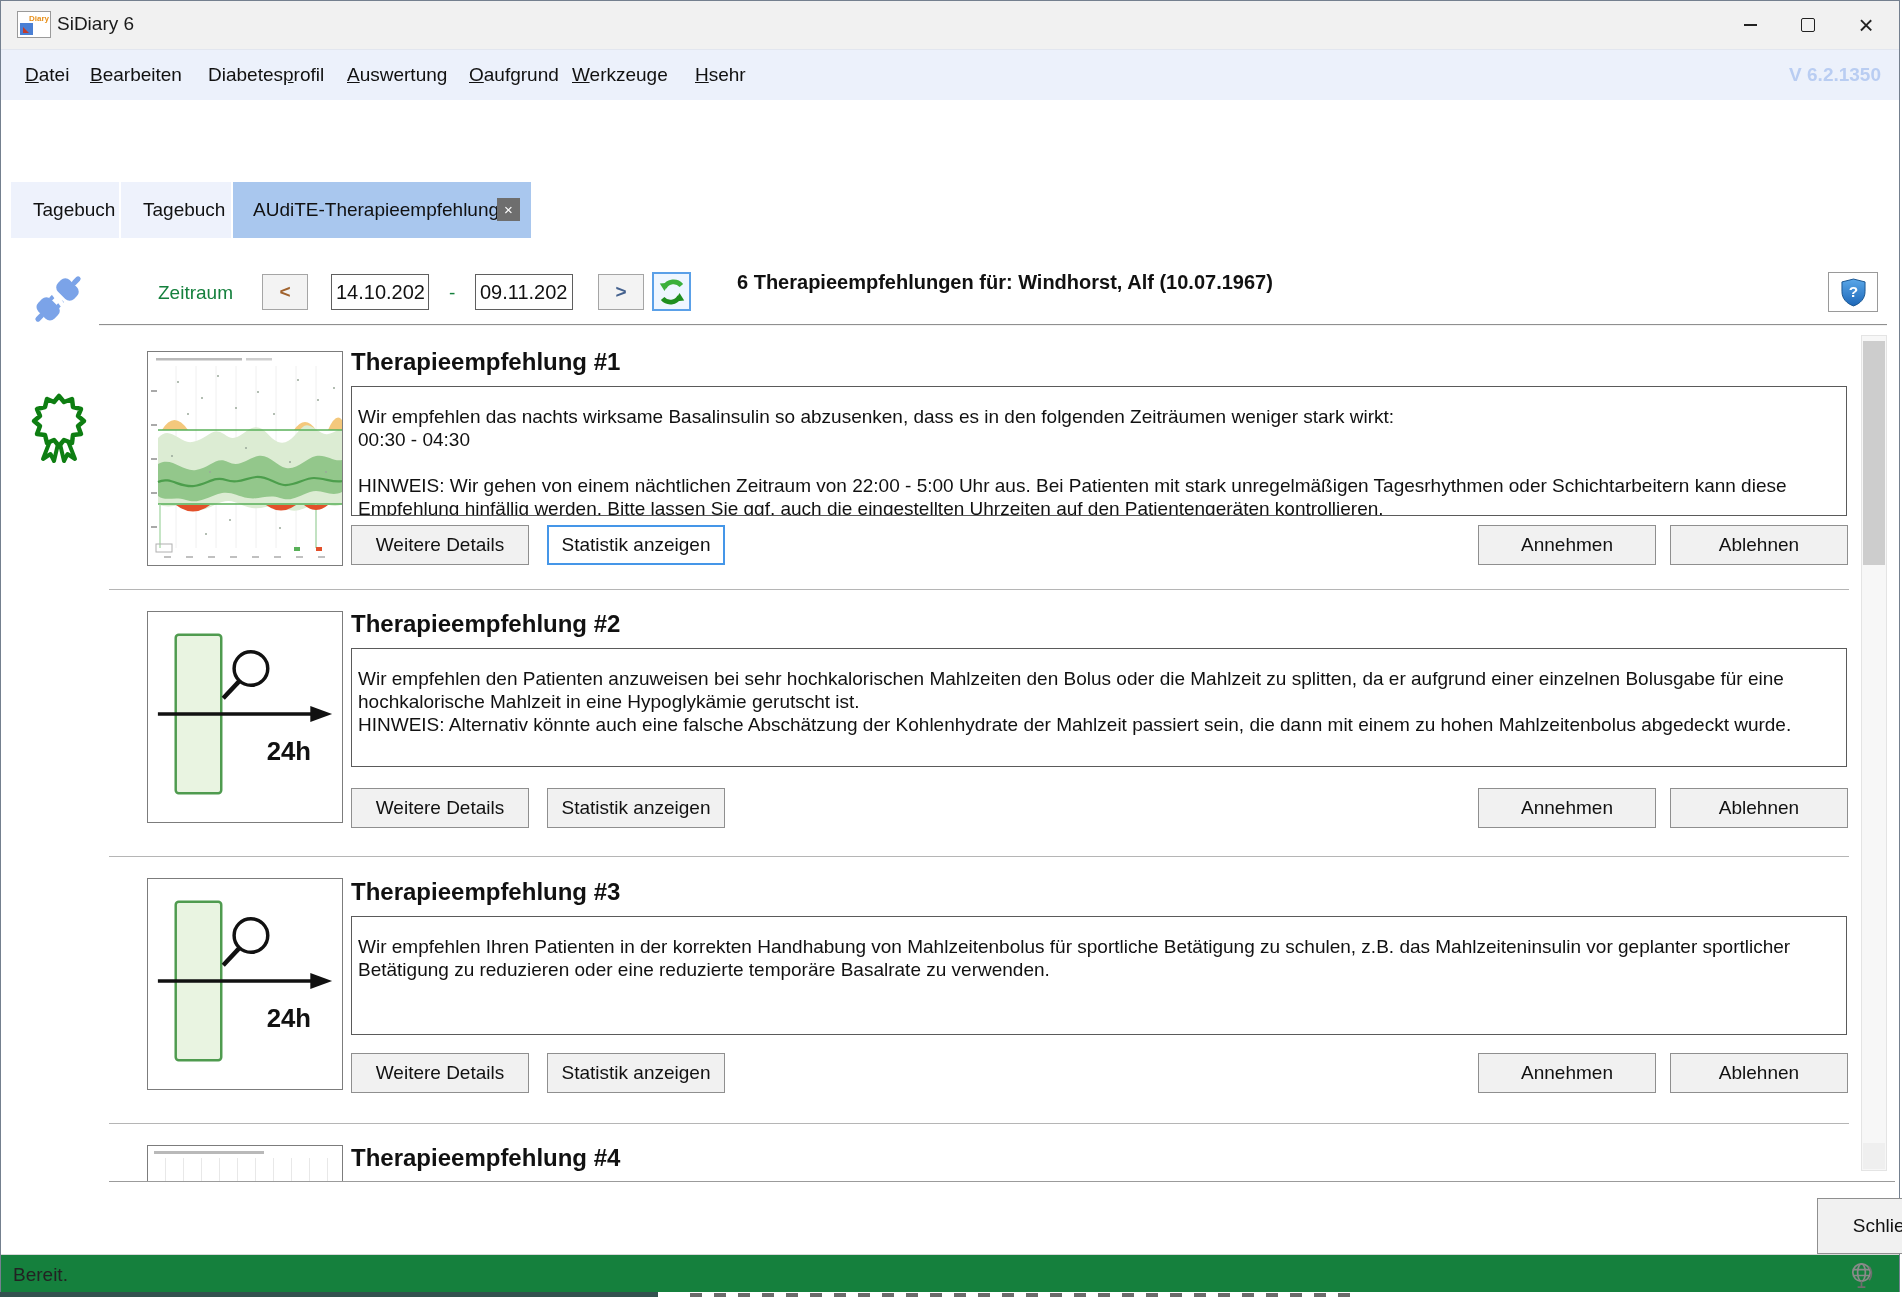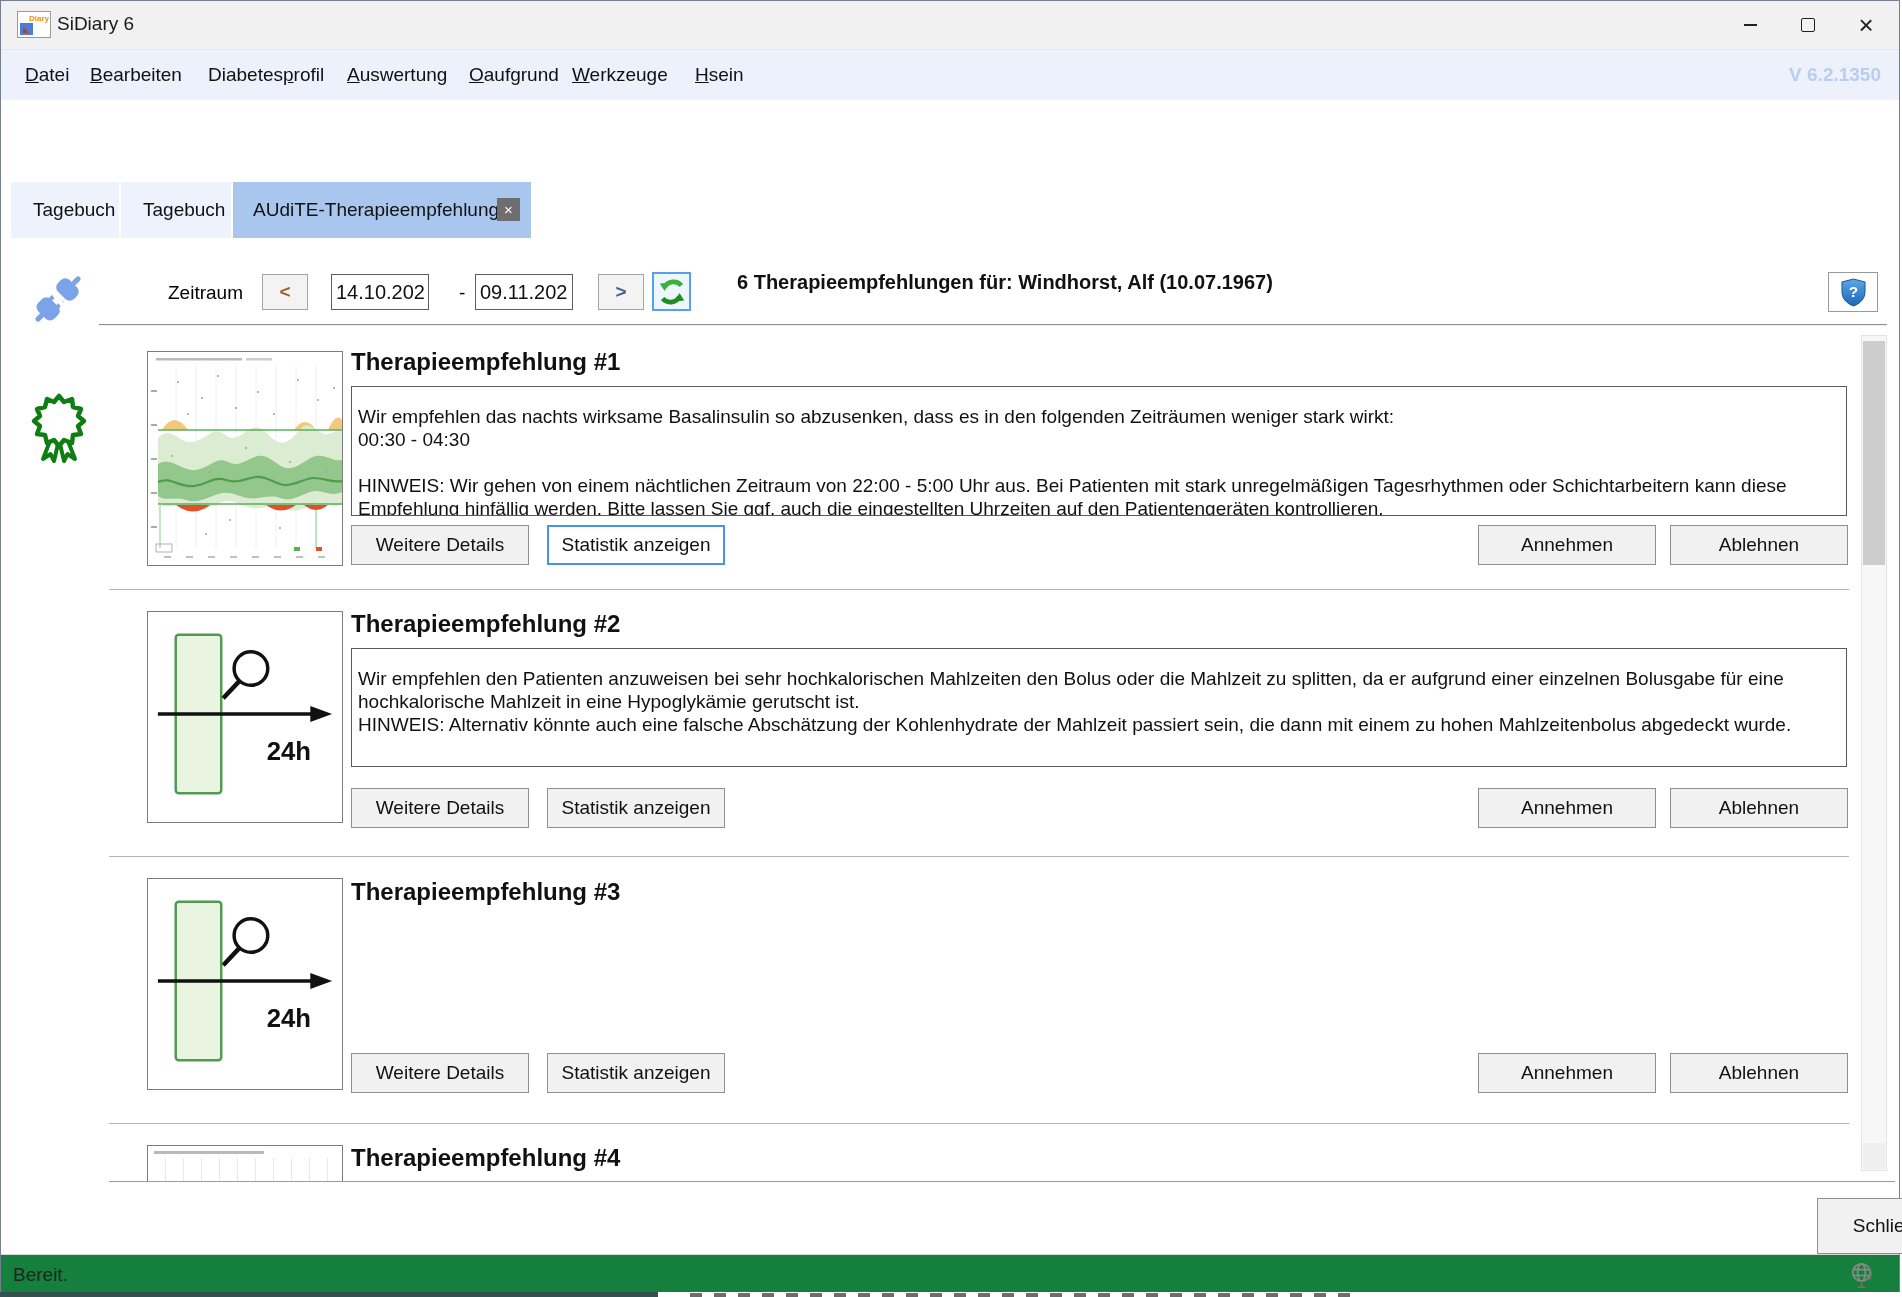--- a/index.html
+++ b/index.html
@@ -21,21 +21,21 @@
   .tico{position:absolute;top:106px;width:48px;height:48px;}
   .tsep{position:absolute;top:106px;width:1px;height:48px;background:#cfcfcf;}
   .reco-link{position:absolute;right:138px;top:155px;font-size:20px;font-weight:bold;color:#abcaf5;}
   .tabs{position:absolute;left:0;top:181px;width:100%;height:56px;background:#fff;}
   .tab{position:absolute;top:0;height:56px;display:flex;align-items:center;font-size:19px;color:#111;box-sizing:border-box;}
   .tab.inactive{background:#eef2fc;}
   .tab.active{background:#a9c7ee;}
   .tab-close{position:absolute;width:23px;height:23px;background:#6e6e6e;color:#fff;font-size:15px;display:flex;align-items:center;justify-content:center;top:16px;}
   .content{position:absolute;left:0;top:237px;width:100%;height:1016px;background:#fff;}
   .hline{position:absolute;height:1px;background:#9b9b9b;}
-  .label{font-size:19px;color:#000000;margin-left:10px;}
+  .label{font-size:19px;color:#15803d;}
   .navbtn{position:absolute;width:46px;height:36px;background:#f3f3f3;border:1px solid #a5a5a5;box-sizing:border-box;display:flex;align-items:center;justify-content:center;font-size:19px;font-weight:bold;}
   .dateinput{position:absolute;width:98px;height:36px;border:1px solid #5f5f5f;box-sizing:border-box;font-family:"Liberation Sans",sans-serif;font-size:20px;color:#111;padding:0 4px;background:#fff;}
   .iconbtn{position:absolute;box-sizing:border-box;display:flex;align-items:center;justify-content:center;}
   .summary{position:absolute;font-size:20px;font-weight:bold;color:#111;line-height:25px;}
   .card-title{position:absolute;font-size:24px;font-weight:bold;color:#111;}
   .thumb{position:absolute;width:196px;box-sizing:border-box;border:1px solid #7c7c7c;background:#fff;}
   .tbox{position:absolute;border:1px solid #5a5a5a;box-sizing:border-box;font-size:19px;line-height:23px;color:#111;padding:18px 6px;white-space:pre-line;background:#fff;overflow:hidden;}
   .btn{position:absolute;width:178px;height:40px;background:#f1f1f1;border:1px solid #8f8f8f;box-sizing:border-box;display:flex;align-items:center;justify-content:center;font-size:19px;color:#111;}
   .btn.focus{background:#fff;border:2px solid #4596e8;}
   .scroll-track{position:absolute;left:1860px;top:334px;width:26px;height:836px;background:#f7f7f7;border:1px solid #e4e4e4;box-sizing:border-box;}
@@ -75,21 +75,21 @@
         </div>
     </div>
 
     <div class="menubar">
       <span class="mi" style="left:24px;"><span></span><span class="u">D</span><span>atei</span></span>
       <span class="mi" style="left:89px;"><span></span><span class="u">B</span><span>earbeiten</span></span>
       <span class="mi" style="left:207px;"><span>Diabetes</span><span class="u">p</span><span>rofil</span></span>
       <span class="mi" style="left:346px;"><span></span><span class="u">A</span><span>uswertung</span></span>
       <span class="mi" style="left:468px;"><span></span><span class="u">O</span><span>aufgrund</span></span>
       <span class="mi" style="left:571px;"><span></span><span class="u">W</span><span>erkzeuge</span></span>
-      <span class="mi" style="left:694px;"><span></span><span class="u">H</span><span>sein</span></span>
+      <span class="mi" style="left:694px;"><span></span><span class="u">H</span><span>sehr</span></span>
       <span class="version">V 6.2.1350</span>
     </div>
 
     <div class="toolbar">
       <svg class="tico" style="left:29px;" viewBox="0 0 48 48" fill="none" stroke="#6d8fd6" stroke-width="2.4" stroke-linecap="round" stroke-linejoin="round">
         <circle cx="24" cy="13" r="5.2"></circle>
           <path d="M15 31 a9 8 0 0 1 18 0"></path>
         <circle cx="13.5" cy="18" r="5.2"></circle>
           <circle cx="34.5" cy="18" r="5.2"></circle>
         <path d="M4.5 38 a9 9 0 0 1 18 0"></path>
@@ -348,20 +348,21 @@
           <rect x="0" y="0" width="196" height="210" fill="#fff"></rect>
           <rect x="28" y="22" width="46" height="160" rx="3" fill="#e9f4e1" stroke="#4f9b4f" stroke-width="2.5"></rect>
           <line x1="10" y1="102" x2="166" y2="102" stroke="#111" stroke-width="3.5"></line>
           <polygon points="164,94 186,102 164,110" fill="#111"></polygon>
           <text x="120" y="148" font-size="26" font-weight="bold" fill="#111" font-family="Liberation Sans, sans-serif">24h</text>
           <circle cx="104" cy="56" r="17" fill="#fff" stroke="#111" stroke-width="3.5"></circle>
           <line x1="92" y1="69" x2="76" y2="86" stroke="#111" stroke-width="4.5"></line>
         </svg>
       </div>
       <div class="card-title" style="left:350px;top:640px;">Therapieempfehlung #3</div>
+      <div class="tbox" style="left:350px;top:678px;width:1496px;height:119px;">Wir empfehlen Ihren Patienten in der korrekten Handhabung von Mahlzeitenbolus für sportliche Betätigung zu schulen, z.B. das Mahlzeiteninsulin vor geplanter sportlicher Betätigung zu reduzieren oder eine reduzierte temporäre Basalrate zu verwenden.</div>
       <div class="btn" style="left:350px;top:815px;">Weitere Details</div>
       <div class="btn" style="left:546px;top:815px;">Statistik anzeigen</div>
       <div class="btn" style="left:1477px;top:815px;">Annehmen</div>
       <div class="btn" style="left:1669px;top:815px;">Ablehnen</div>
       <div class="hline" style="left:108px;top:885px;width:1740px;background:#b5b5b5;"></div>
 
       <div class="thumb" style="left:146px;top:907px;height:36px;border-bottom:none;overflow:hidden;">
         <div style="position:absolute;left:6px;top:5px;width:110px;height:3px;background:#b9b9b9;"></div>
         <div style="position:absolute;left:0;top:12px;width:194px;height:24px;background:repeating-linear-gradient(90deg,transparent 0 17px,#e8e8e8 17px 18px);"></div>
       </div>

